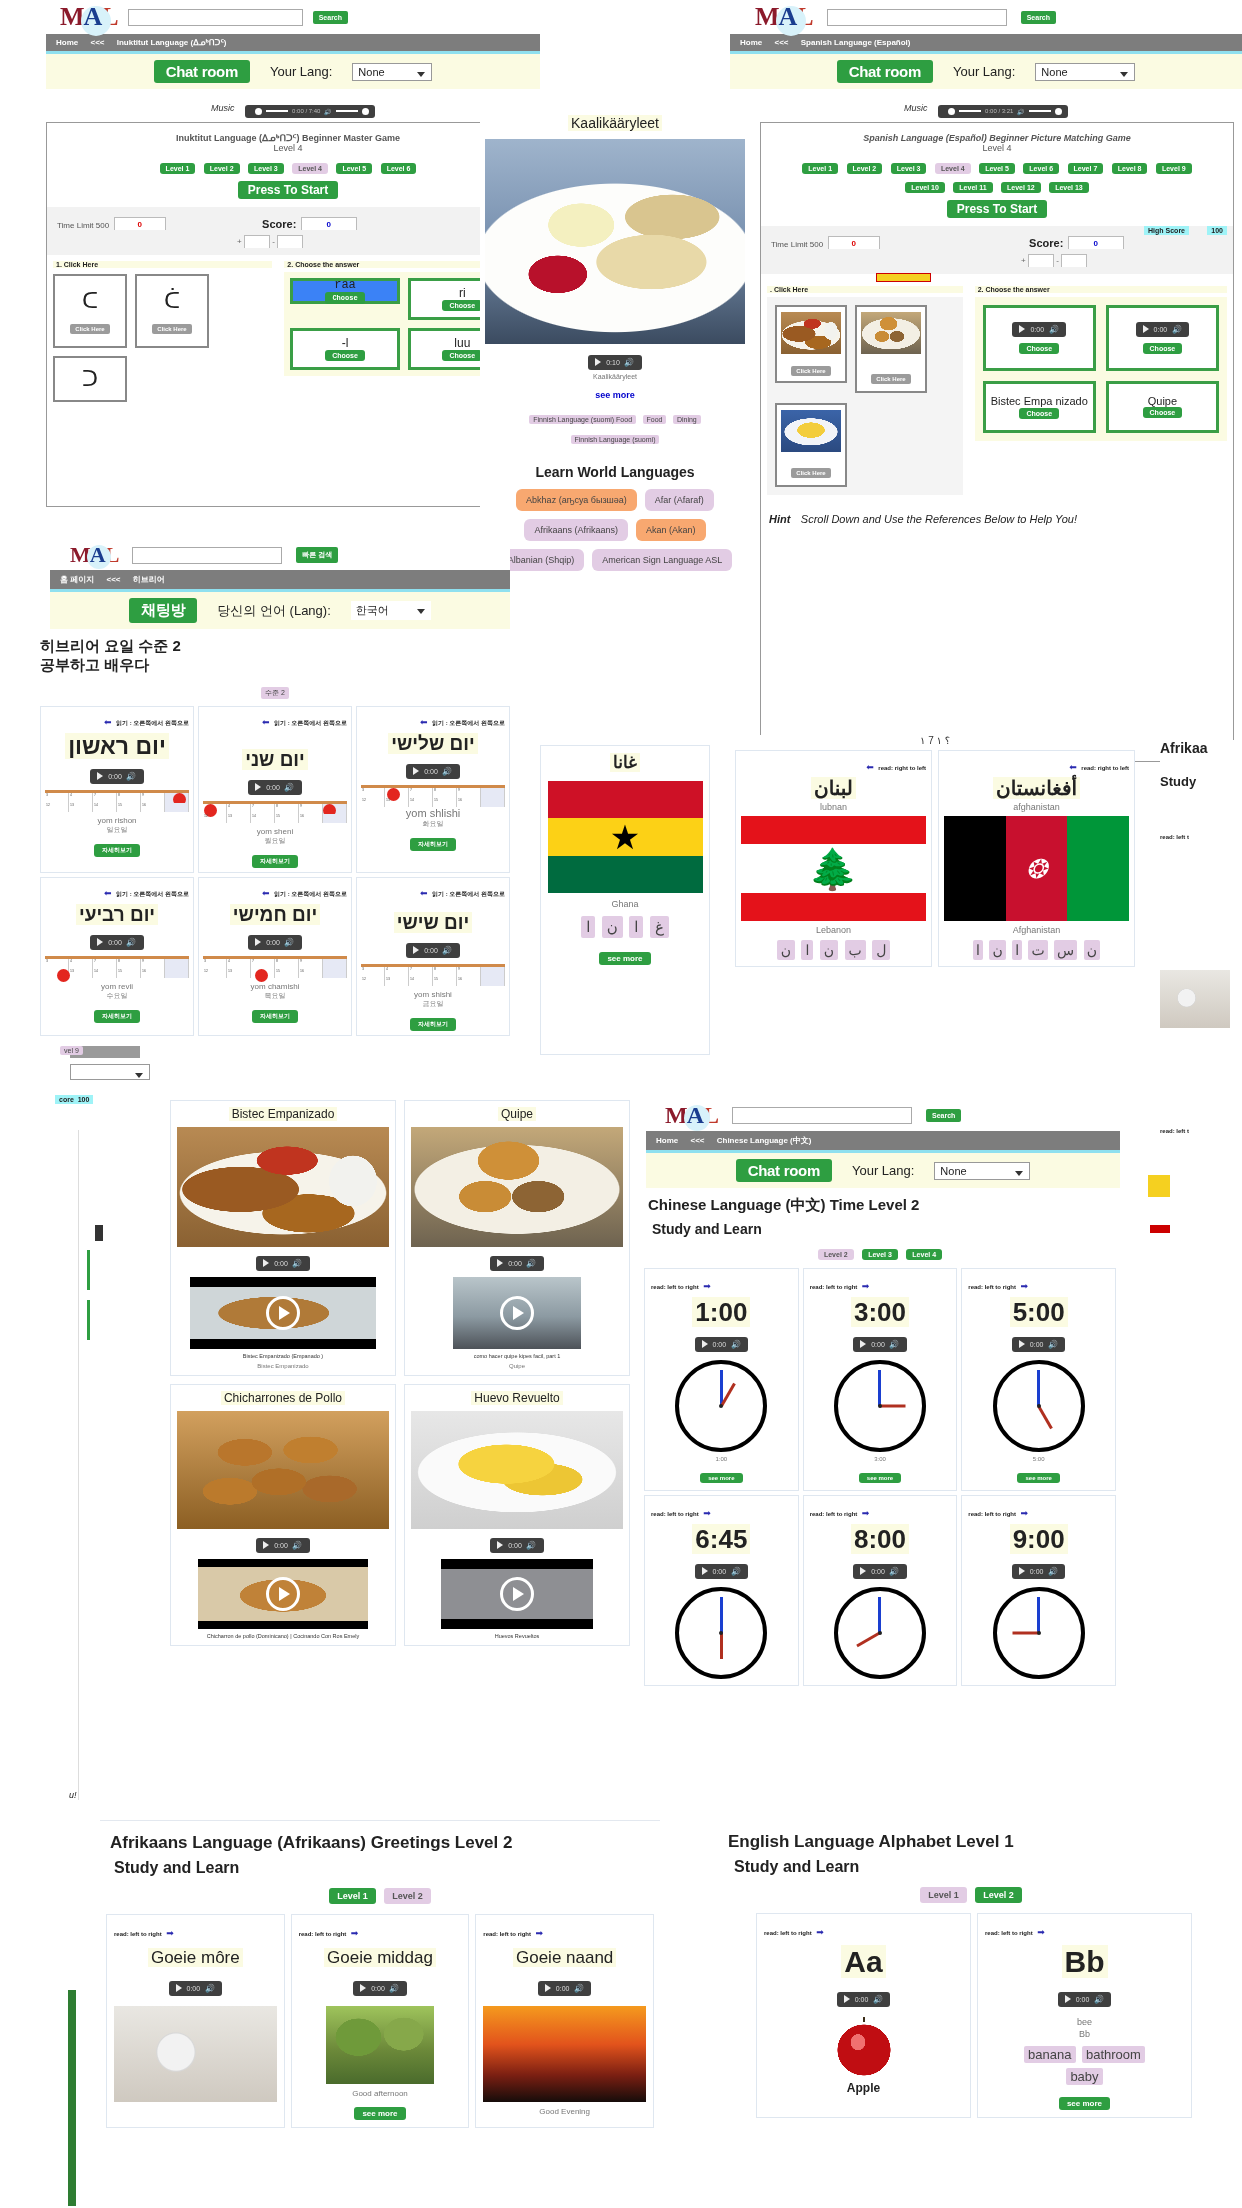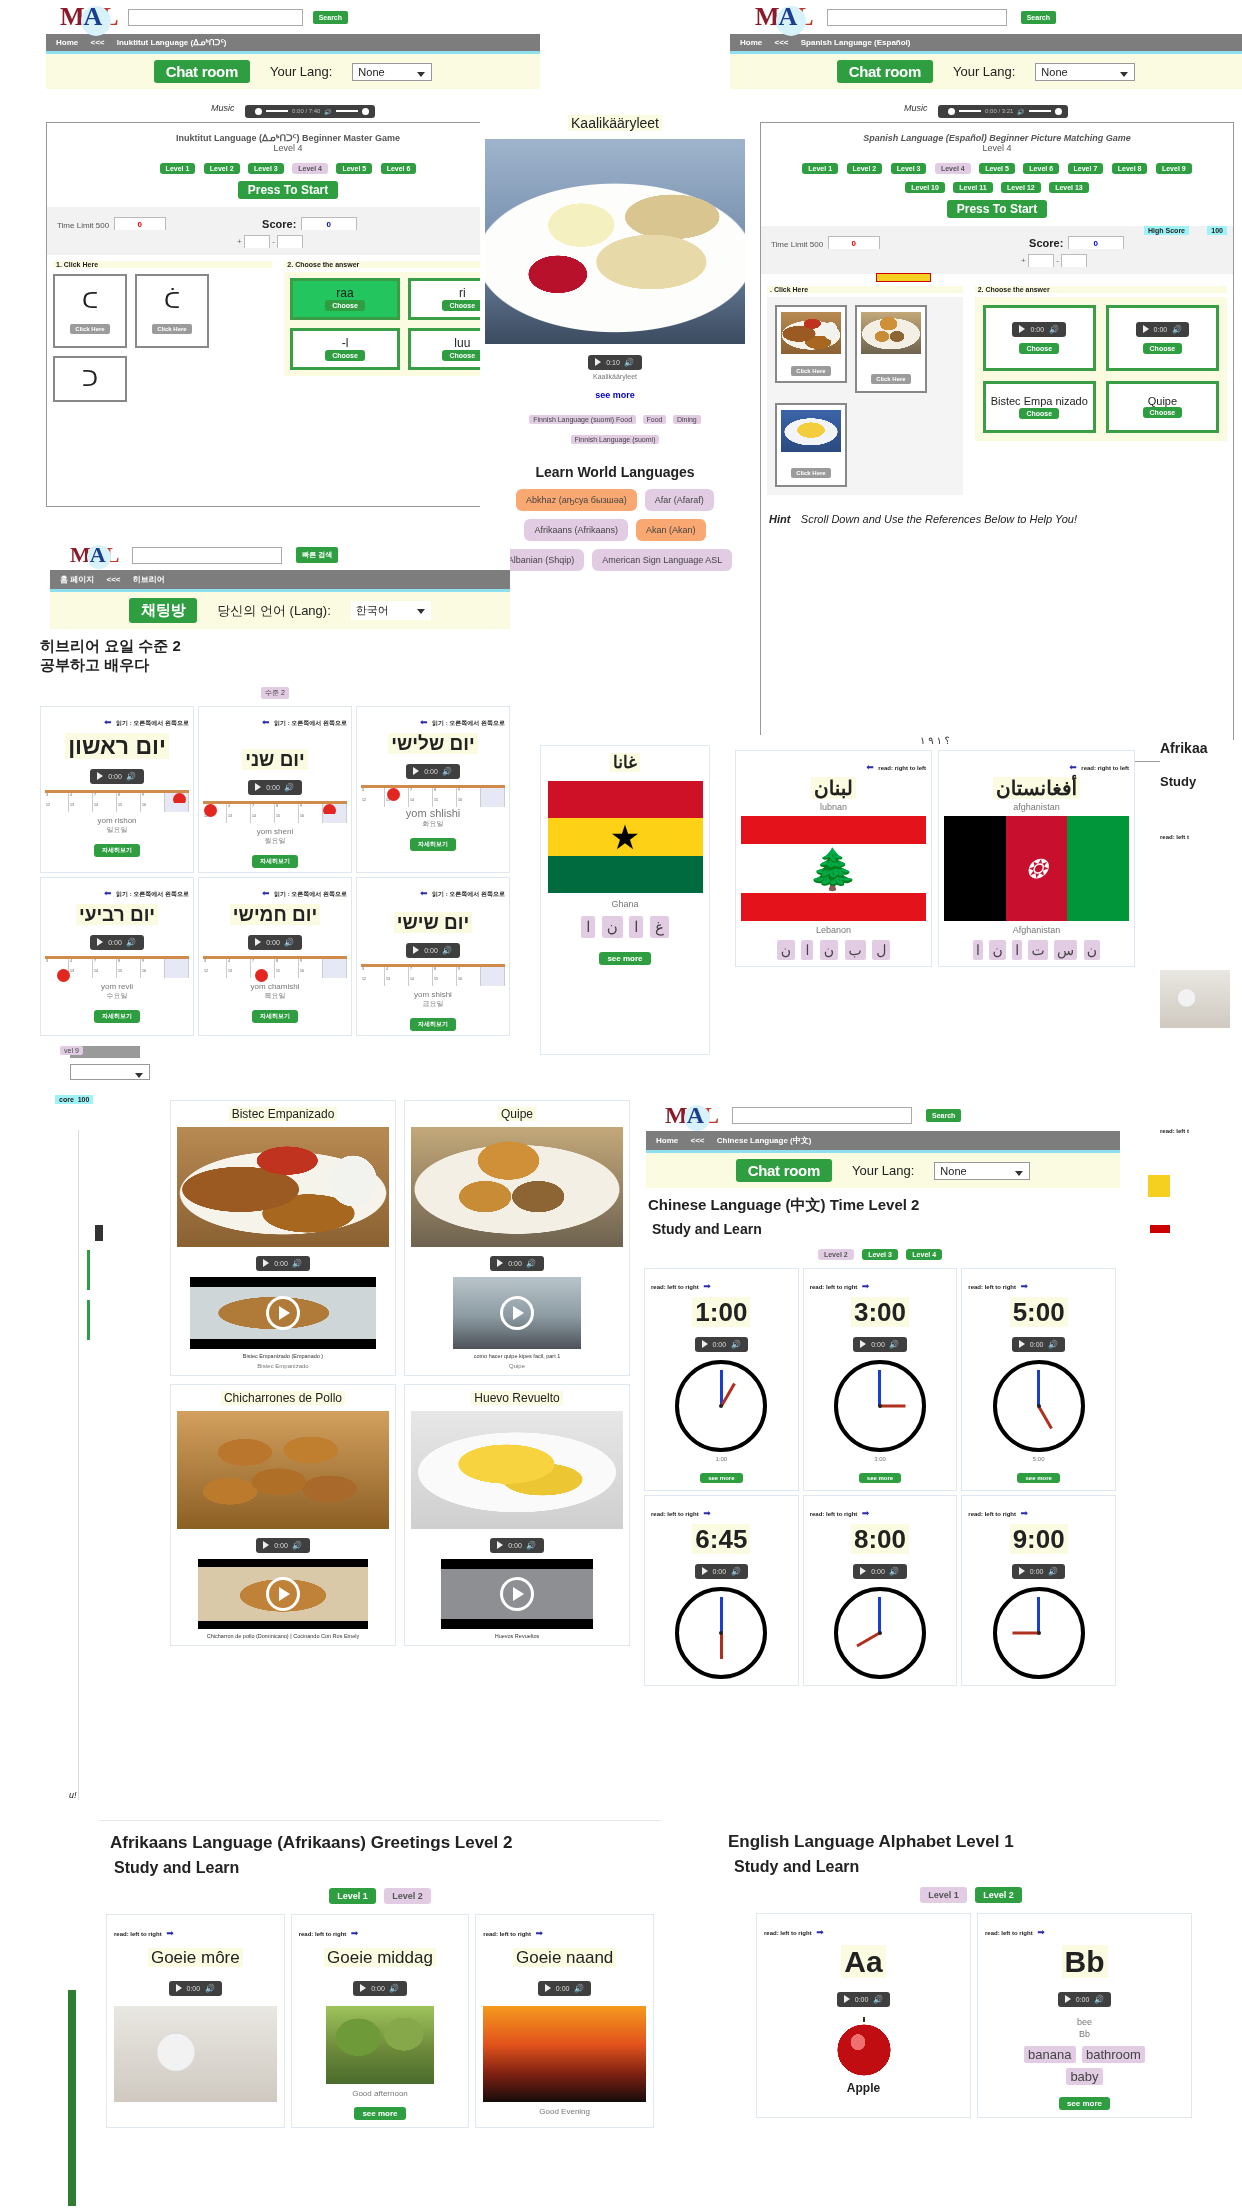--- a/index.html
+++ b/index.html
@@ -262,21 +262,21 @@
             <span class="clickhere" style="margin-top:10px;">Click Here</span>
           </div>
         </div>
         <div style="border:2px solid #888;width:74px;height:46px;margin-top:8px;display:flex;align-items:center;justify-content:center;">
           <div style="font-size:22px;">ᑐ</div>
         </div>
       </div>
       <div style="width:52%;padding:6px;">
         <div style="font-size:7px;font-weight:bold;" class="hl">2.  Choose the answer</div>
         <div style="background:#fbfbe2;padding:6px;margin-top:4px;display:grid;grid-template-columns:1fr 1fr;gap:8px;">
-          <div style="border:3px solid #3a9e46;background:#22c55e;height:42px;display:flex;flex-direction:column;align-items:center;justify-content:center;">
+          <div style="border:3px solid #3a9e46;background:#3b82f6;height:26px;display:flex;flex-direction:column;align-items:center;justify-content:center;font-family:Liberation Mono, monospace;">
             <span style="font-size:12px;">raa</span>
             <span class="choose">Choose</span>
           </div>
           <div style="border:3px solid #3a9e46;background:#fff;height:42px;display:flex;flex-direction:column;align-items:center;justify-content:center;">
             <span style="font-size:12px;">ri</span>
             <span class="choose">Choose</span>
           </div>
           <div style="border:3px solid #3a9e46;background:#fff;height:42px;display:flex;flex-direction:column;align-items:center;justify-content:center;">
             <span style="font-size:12px;">-l</span>
             <span class="choose">Choose</span>
@@ -665,21 +665,21 @@
     <span class="tag" style="font-size:15px;padding:2px 5px;">ن</span>
     <span class="tag" style="font-size:15px;padding:2px 5px;">ا</span>
     <span class="tag" style="font-size:15px;padding:2px 5px;">غ</span>
   </div>
   <div style="text-align:center;margin-top:8px;">
     <span class="seemore">see more</span>
   </div>
 </div>
 
 <div class="panel" style="left:735px;top:735px;width:400px;height:340px;">
-  <div style="text-align:center;font-size:10px;color:#333;">؟ ۱ ۹ ۱</div>
+  <div style="text-align:center;font-size:10px;color:#333;">؟ ۱ 7 ۱</div>
   <div style="display:grid;grid-template-columns:1fr 1fr;gap:6px;margin-top:4px;">
     <div class="card" style="padding:5px;">
       <div style="text-align:right;"><span class="arrow-r">⬅</span> <span class="readdir">read: right to left</span></div>
       <div style="text-align:center;font-size:20px;font-weight:bold;margin-top:2px;"><span class="hl">لبنان</span></div>
       <div class="sub" style="font-size:9px;margin-top:2px;">lubnan</div>
       <div class="flag-lb" style="width:100%;height:105px;margin-top:4px;">
         <div class="red"></div>
           <div class="mid">
             <span class="cedar">🌲</span>
           </div>

